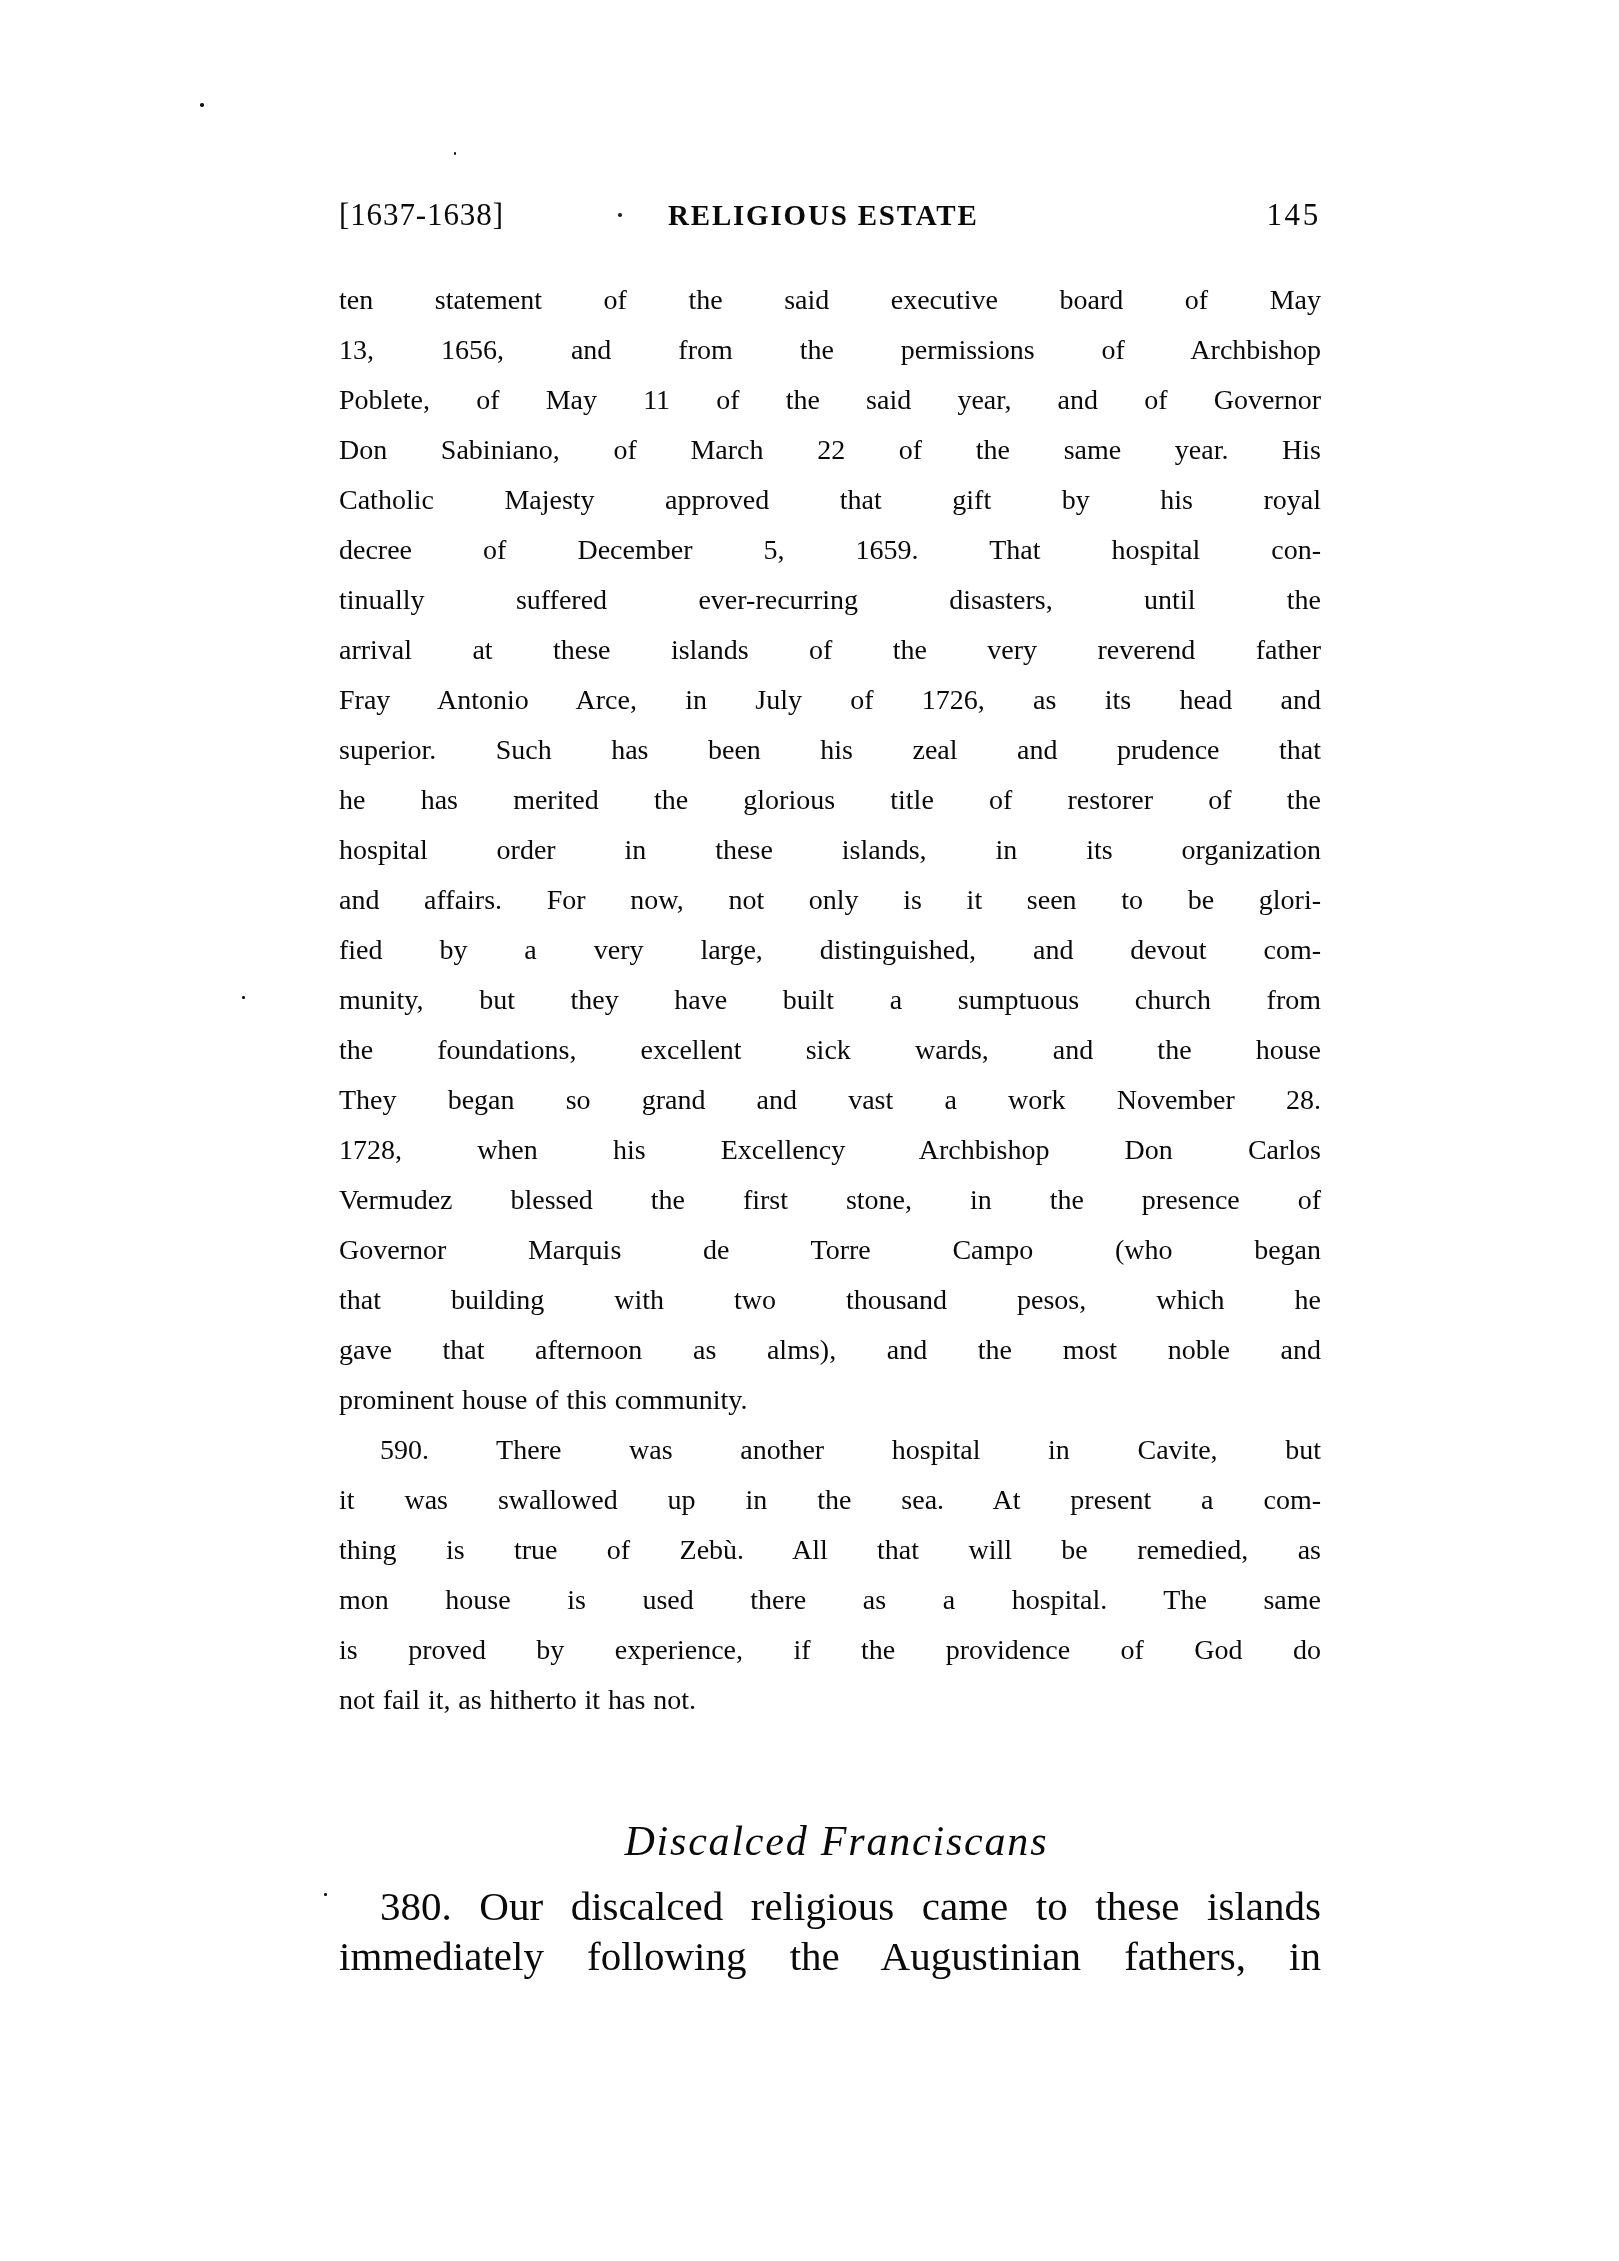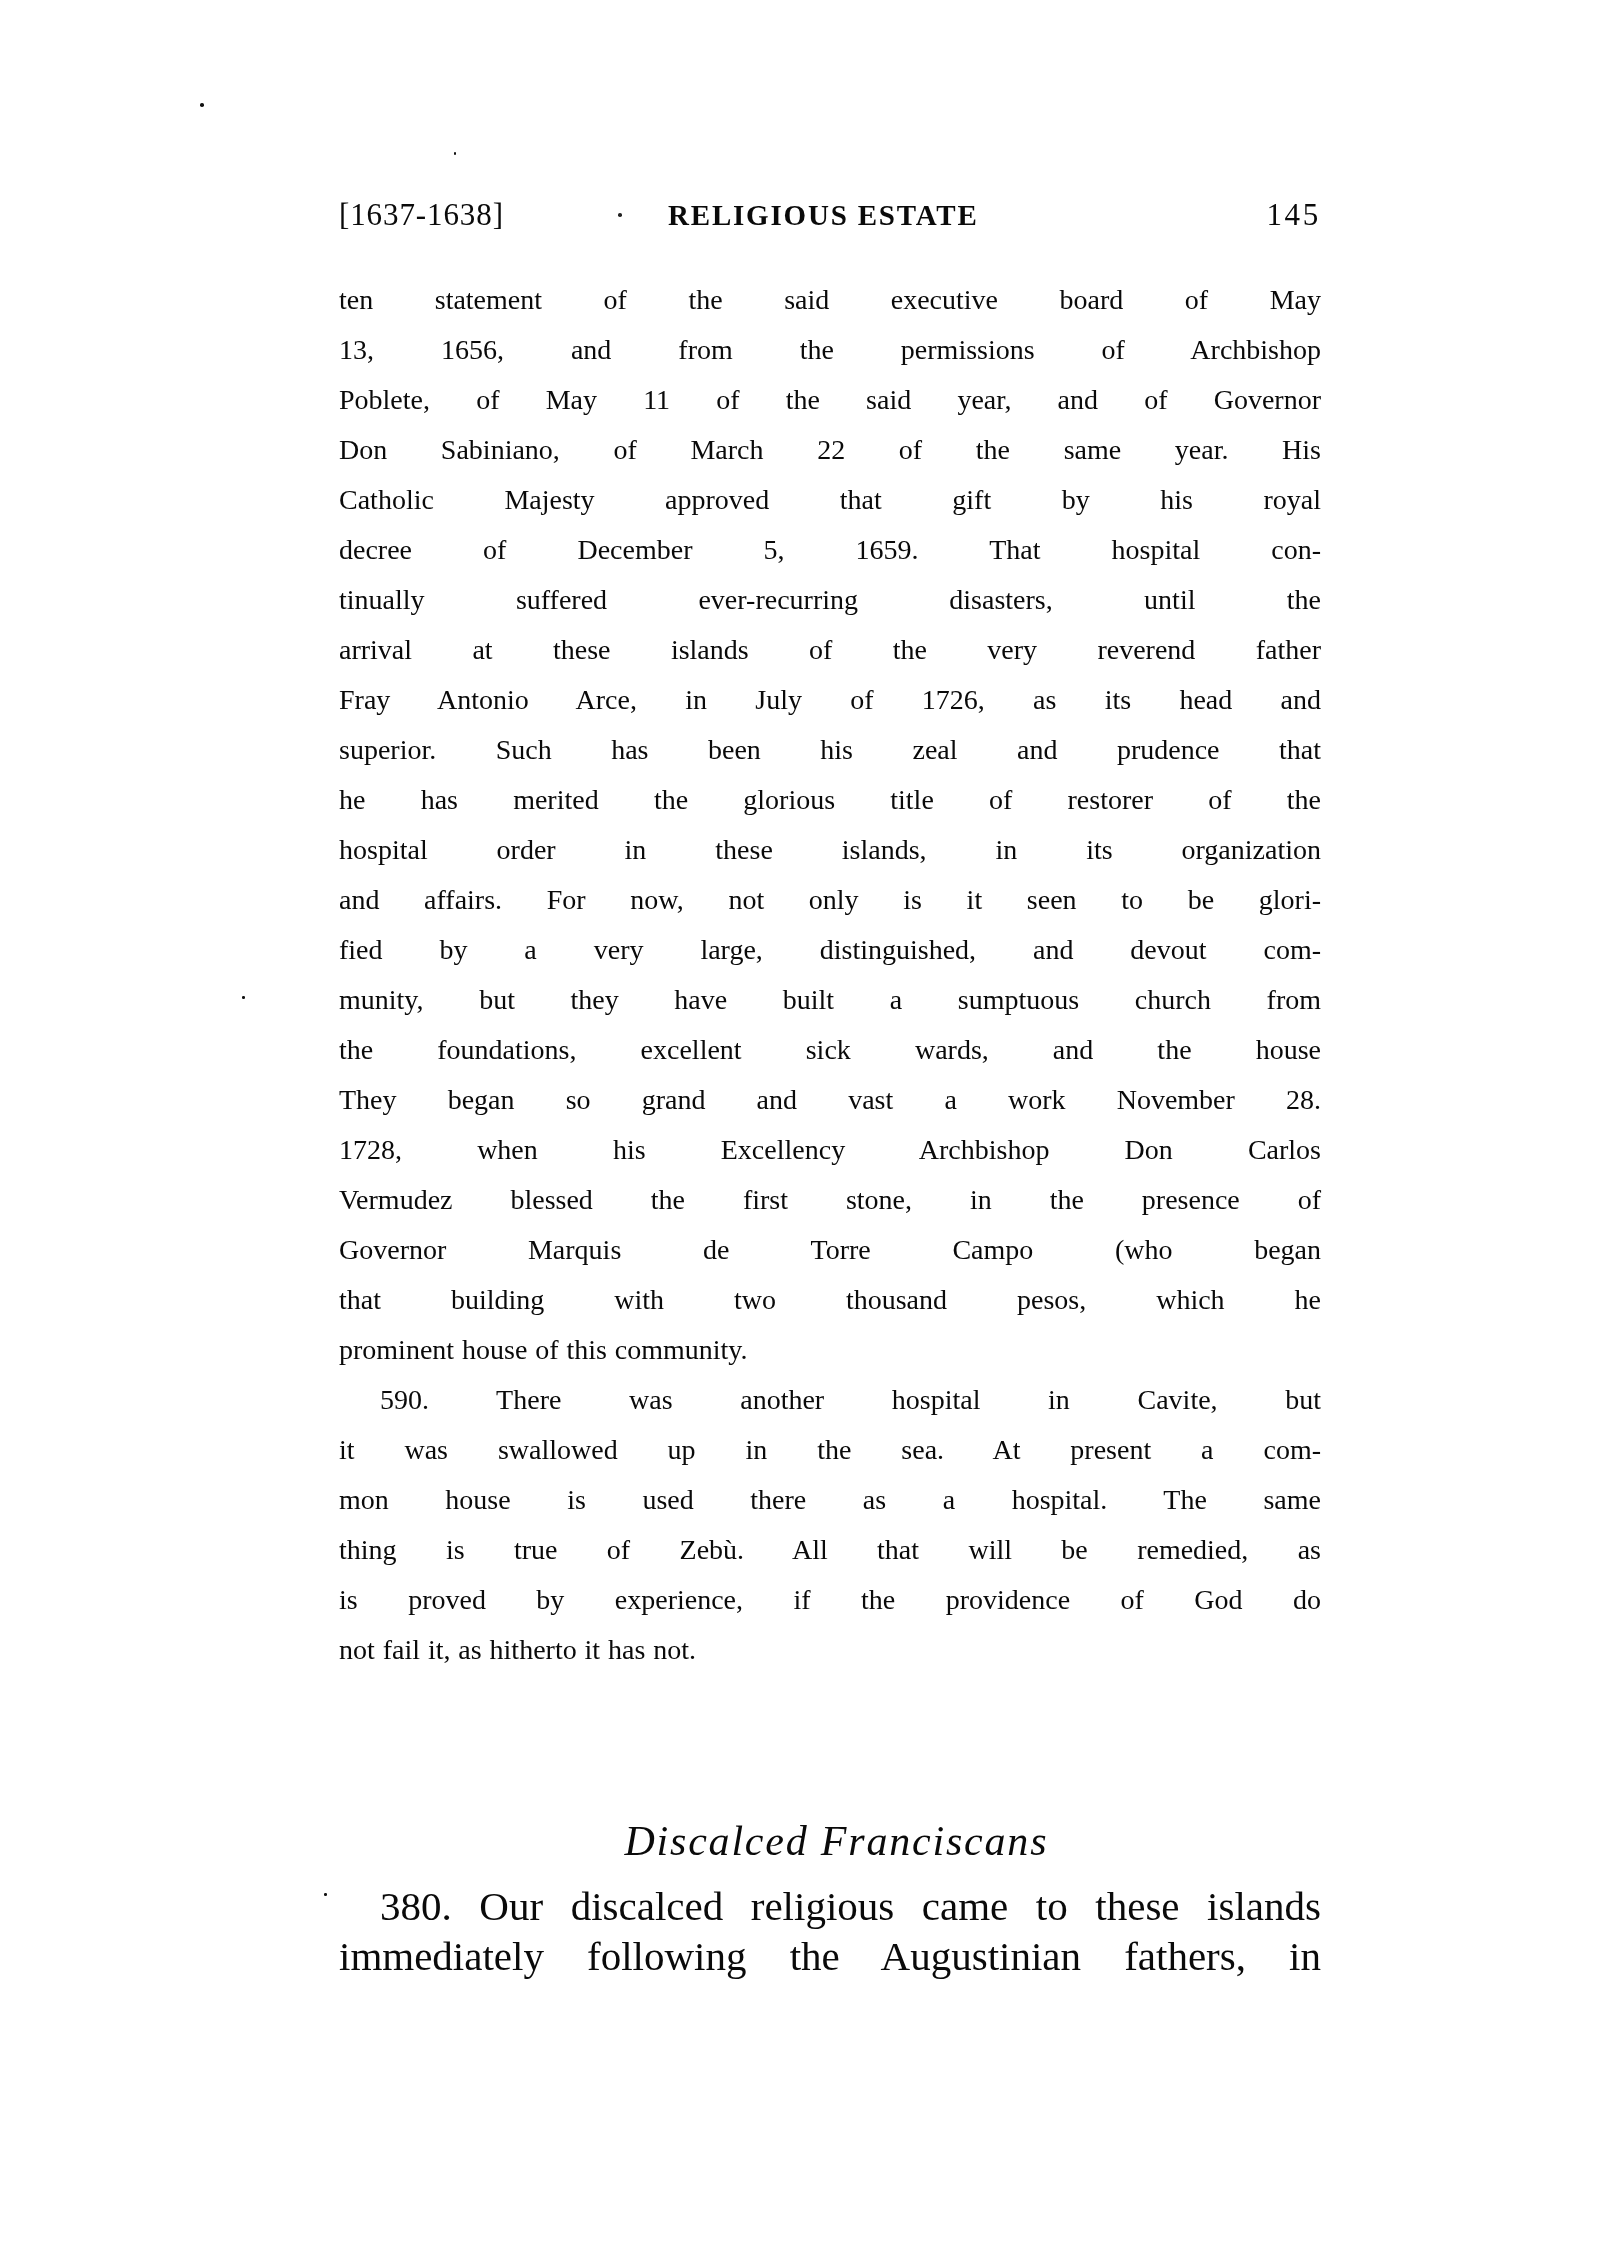--- a/index.html
+++ b/index.html
@@ -145,27 +145,28 @@
       <span class="line" style="display: block;"><span style="white-space: nowrap; word-spacing: 0px;">hospital order in these islands, in its organization</span></span>
       <span class="line" style="display: block;"><span style="white-space: nowrap; word-spacing: 0px;">and affairs.  For now, not only is it seen to be glori-</span></span>
       <span class="line" style="display: block;"><span style="white-space: nowrap; word-spacing: 0px;">fied by a very large, distinguished, and devout com-</span></span>
       <span class="line" style="display: block;"><span style="white-space: nowrap; word-spacing: 0px;">munity, but they have built a sumptuous church from</span></span>
       <span class="line" style="display: block;"><span style="white-space: nowrap; word-spacing: 0px;">the foundations, excellent sick wards, and the house</span></span>
       <span class="line" style="display: block;"><span style="white-space: nowrap; word-spacing: 0px;">They began so grand and vast a work November 28.</span></span>
       <span class="line" style="display: block;"><span style="white-space: nowrap; word-spacing: 0px;">1728, when his Excellency Archbishop Don Carlos</span></span>
       <span class="line" style="display: block;"><span style="white-space: nowrap; word-spacing: 0px;">Vermudez blessed the first stone, in the presence of</span></span>
       <span class="line" style="display: block;"><span style="white-space: nowrap; word-spacing: 0px;">Governor Marquis de Torre Campo (who began</span></span>
       <span class="line" style="display: block;"><span style="white-space: nowrap; word-spacing: 0px;">that building with two thousand pesos, which he</span></span>
+      <span class="line" style="display: block;"><span style="white-space: nowrap; word-spacing: 0px;">gave that afternoon as alms), and the most noble and</span></span>
       <span class="line last">prominent house of this community.</span>
     </div>
     <div>
       <span class="line indent" style="display: block;"><span style="white-space: nowrap; word-spacing: 0px;">590.  There was another hospital in Cavite, but</span></span>
       <span class="line" style="display: block;"><span style="white-space: nowrap; word-spacing: 0px;">it was swallowed up in the sea.  At present a com-</span></span>
+      <span class="line" style="display: block;"><span style="white-space: nowrap; word-spacing: 0px;">thing is true of Zebù.  All that will be remedied, as</span></span>
       <span class="line" style="display: block;"><span style="white-space: nowrap; word-spacing: 0px;">mon house is used there as a hospital.  The same</span></span>
-      <span class="line" style="display: block;"><span style="white-space: nowrap; word-spacing: 0px;">thing is true of Zebù.  All that will be remedied, as</span></span>
       <span class="line" style="display: block;"><span style="white-space: nowrap; word-spacing: 0px;">is proved by experience, if the providence of God do</span></span>
       <span class="line last">not fail it, as hitherto it has not.</span>
     </div>
   </div>
 
   <div class="section-heading">Discalced Franciscans</div>
 
   <div class="body-text-2">
     <span class="line indent" style="display: block;"><span style="white-space: nowrap; word-spacing: 0px;">380.  Our discalced religious came to these islands</span></span>
     <span class="line" style="display: block;"><span style="white-space: nowrap; word-spacing: 0px;">immediately following the Augustinian fathers, in</span></span>

